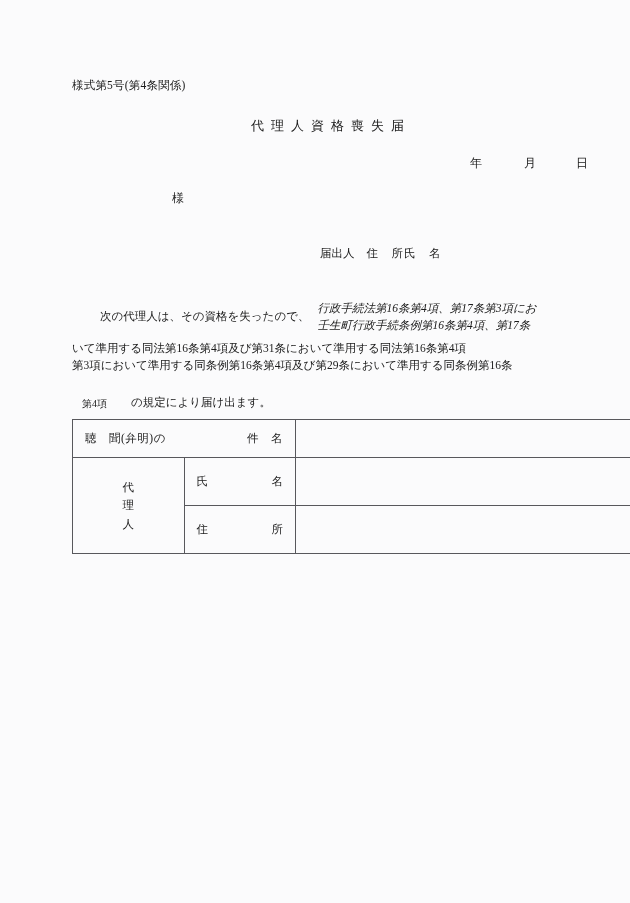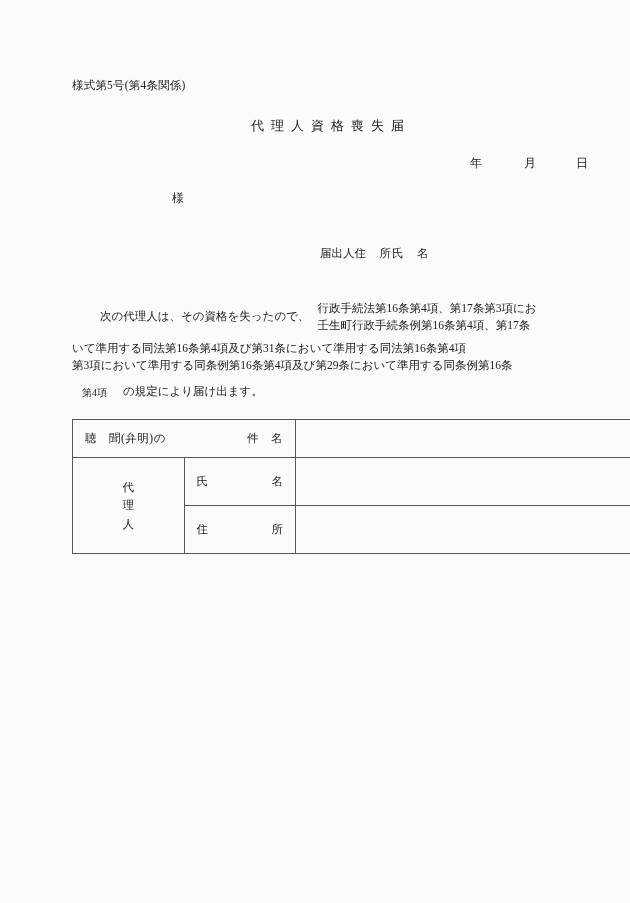--- a/index.html
+++ b/index.html
@@ -75,20 +75,21 @@
   .submitter {
     position: absolute;
     left: 320px;
     top: 245px;
     font-size: 11.5px;
     display: flex;
     align-items: center;
     white-space: nowrap;
   }
   .submitter-label {
+    margin-right: 12px;
   }
   .submitter-fields {
     display: flex;
     flex-direction: row;
     line-height: 1.45;
   }
   .submitter-fields span {
     letter-spacing: 1px;
   }
 
@@ -111,35 +112,37 @@
     padding-left: 28px;
     white-space: nowrap;
   }
   .alt-pair {
     display: flex;
     flex-direction: column;
     justify-content: flex-end;
     margin-left: 8px;
     line-height: 1.45;
     white-space: nowrap;
+    font-style: italic;
   }
 
   .mid-rows {
     margin-top: 6px;
     line-height: 1.45;
   }
   .mid-rows div {
     white-space: nowrap;
   }
 
   .tail-row {
     display: flex;
     align-items: flex-end;
-    margin-top: 13px;
-    white-space: nowrap;
+    margin-top: 24px;
+    white-space: nowrap;
+    gap: 8px;
   }
   .tail-ref {
     font-size: 10px;
     padding-left: 10px;
   }
   .tail-text {
     margin-left: 16px;
   }
 
   

